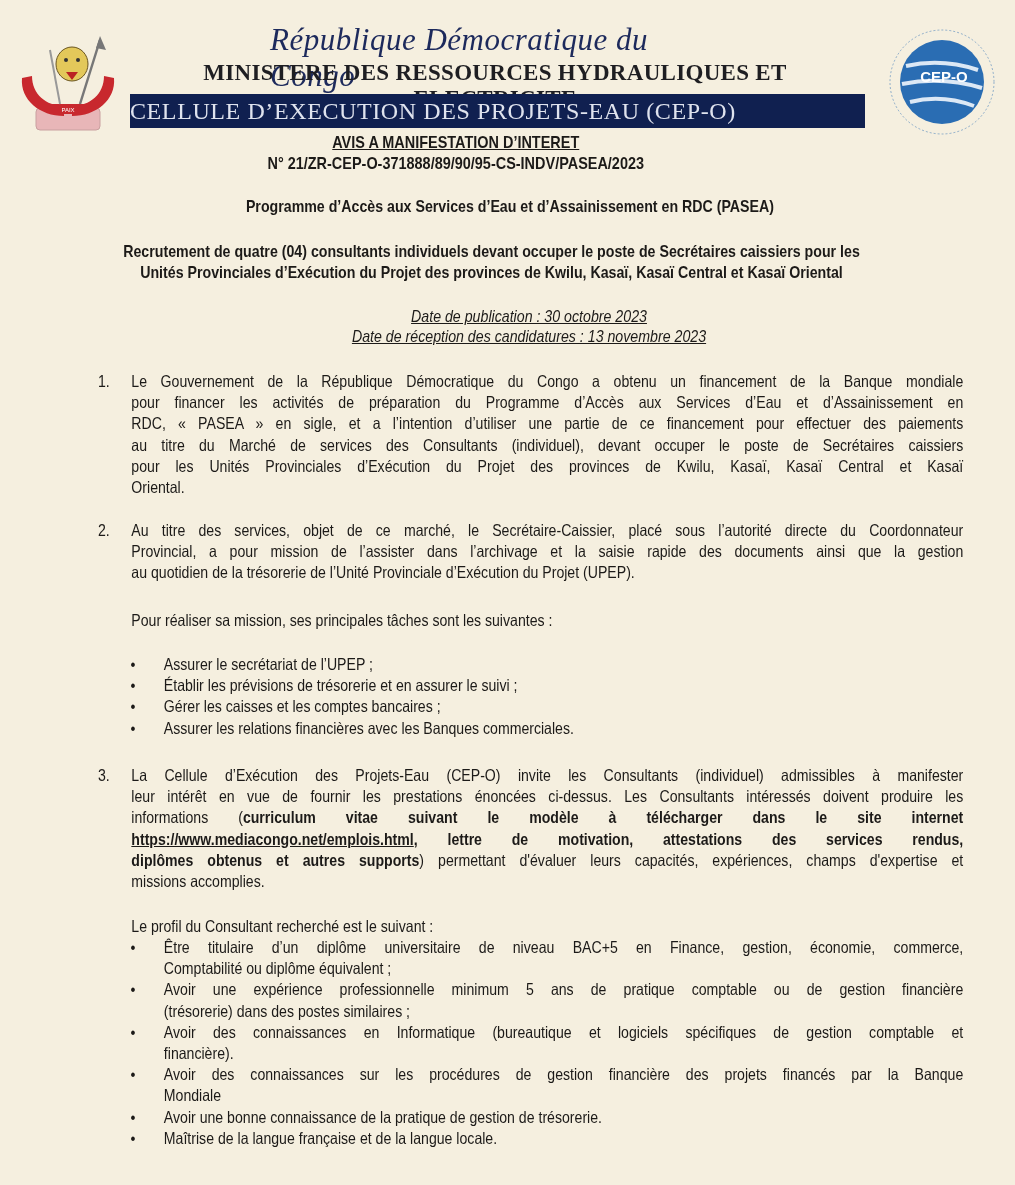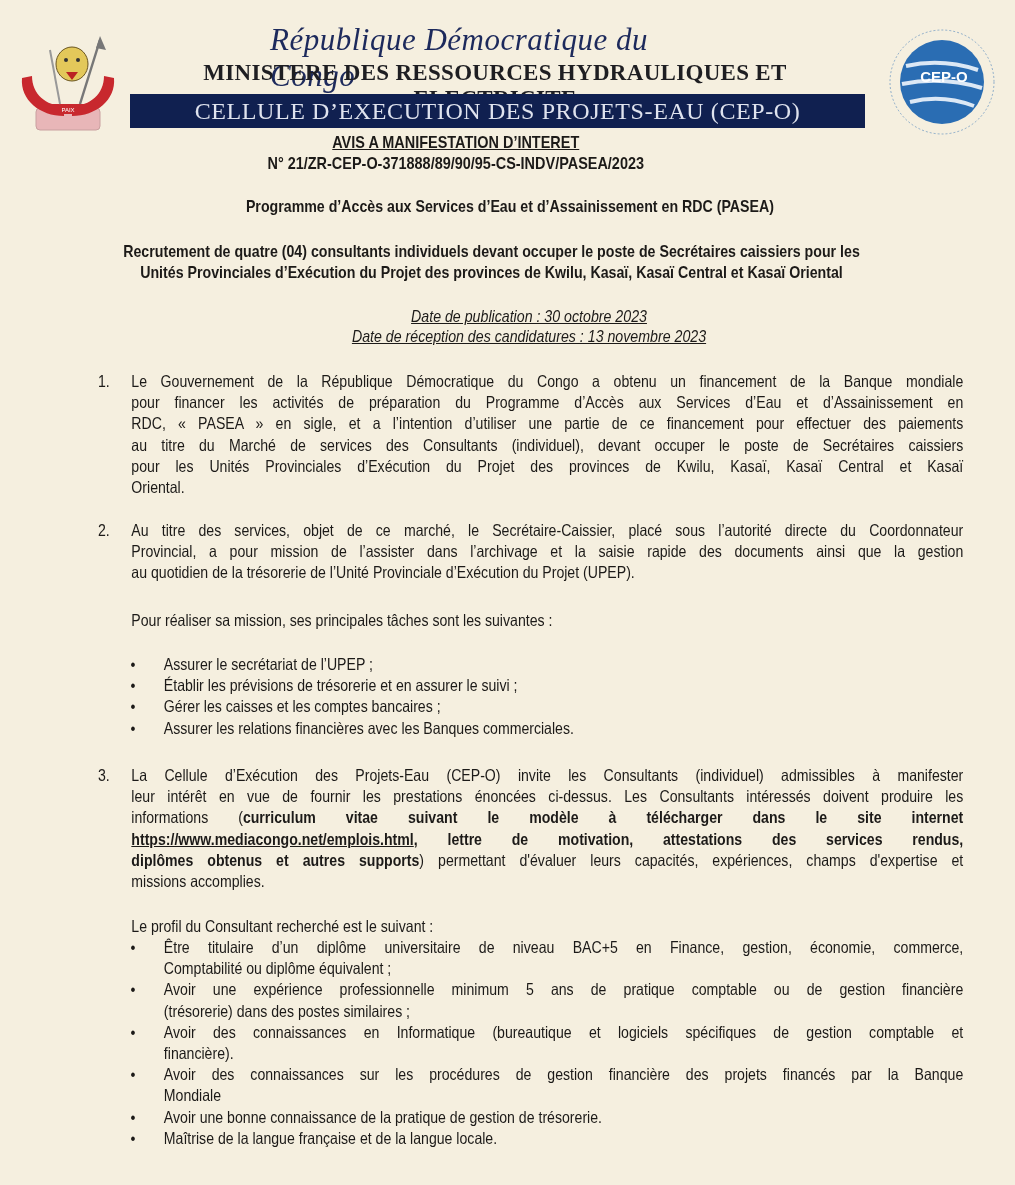--- a/index.html
+++ b/index.html
@@ -22,21 +22,21 @@
   }
   .ministry {
     position: absolute; left: 140px; top: 60px; width: 710px; text-align: center;
     font-size: 23px; font-weight: bold; color: #1e1e22; letter-spacing: 0.3px;
   }
   .banner {
     position: absolute; left: 130px; top: 94px; width: 735px; height: 34px;
     background: #102050;
   }
   .banner-text {
-    position: absolute; left: 130px; top: 95px; width: 735px; text-align: center;
+    position: absolute; left: 130px; top: 95px; width: 735px; 
     font-size: 24px; color: #dfe3ee; letter-spacing: 0.6px; line-height: 32px;
   }
 
   .avis {
     position: absolute; left: 0; top: 133px; width: 910px; text-align: center;
     font-family: "Liberation Sans", sans-serif; font-weight: bold;
     font-size: 17px; text-decoration: underline; transform: scaleX(0.85); transform-origin: 460px 0;
   }
   .avis-no {
     position: absolute; left: 0; top: 154px; width: 910px; text-align: center;

